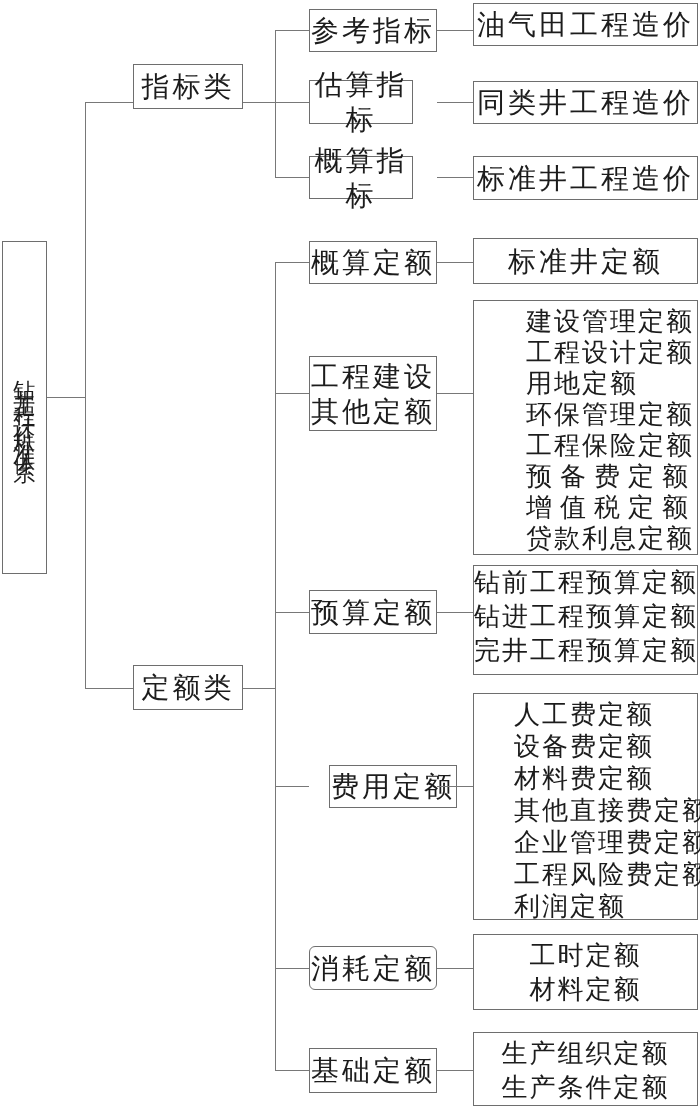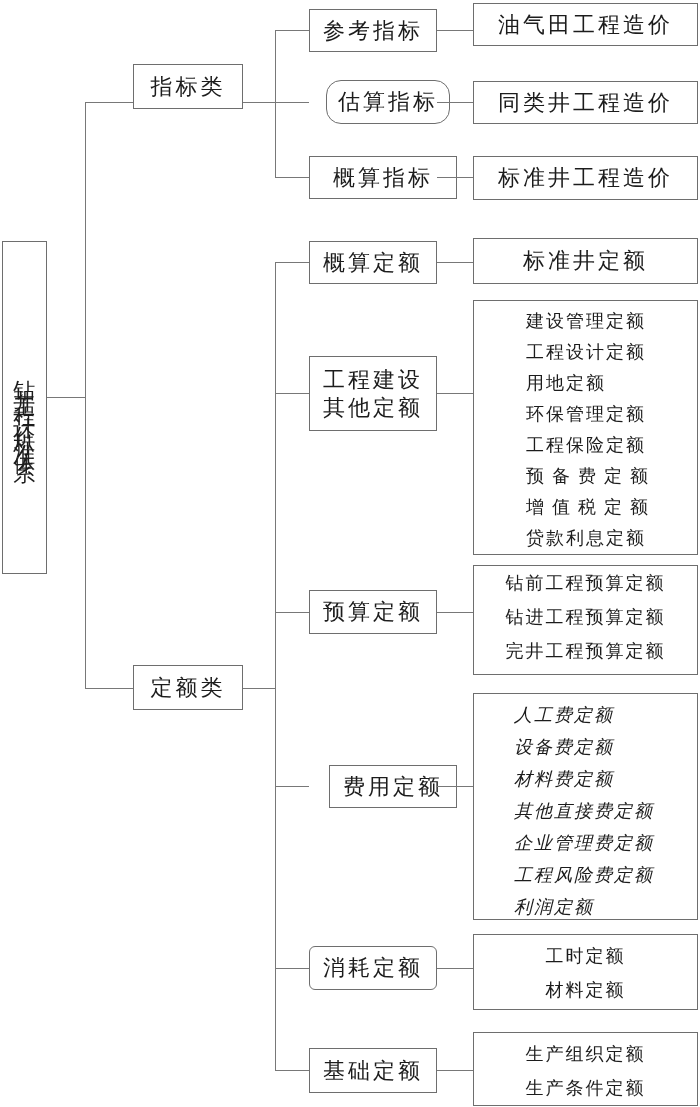--- a/index.html
+++ b/index.html
@@ -21,67 +21,67 @@
     color:var(--text);
   }
   .box{
     position:absolute;
     box-sizing:border-box;
     border:1px solid var(--border);
     background:var(--background);
     display:flex;
     align-items:center;
     justify-content:center;
-    font-size:22px;
+    font-size:28px;
     letter-spacing:3px;
     line-height:1.25;
     text-align:center;
     white-space:pre-line;
   }
   .vertical-label{
     writing-mode:vertical-rl;
     text-orientation:upright;
     letter-spacing:9px;
     font-size:22px;
   }
   .list-box{
     position:absolute;
     box-sizing:border-box;
     border:1px solid var(--border);
     background:var(--background);
-    font-size:18px;
+    font-size:26px;
     letter-spacing:2px;
     color:var(--text);
     display:block;
   }
   .list-box .line{white-space:nowrap;}
   .list-box.pad-left-52{padding:5px 0 0 52px;}
   .list-box.pad-left-52 .line{line-height:31px;text-align:left;}
-  .list-box.pad-left-40{padding:5px 0 16px 40px;font-style:italic;}
+  .list-box.pad-left-40{padding:5px 0 16px 40px;}
   .list-box.pad-left-40 .line{line-height:32px;text-align:left;}
   .list-box.centered{text-align:center;}
   .list-box.centered .line{line-height:34px;}
   .list-box.centered.v-pad{padding-top:4px;}
   .line.wide{letter-spacing:8px;}
   .hline{position:absolute;height:1px;background:var(--line);}
   .vline{position:absolute;width:1px;background:var(--line);}
 </style>
 </head>
 <body>
 
 <div class="canvas">
 
   <div class="box vertical-label" style="left:2px;top:241px;width:45px;height:333px;">钻井工程计价标准体系</div>
 
   <div class="box" style="left:133px;top:64px;width:110px;height:45px;">指标类</div>
   <div class="box" style="left:133px;top:665px;width:110px;height:45px;">定额类</div>
 
   <div class="box" style="left:309px;top:9px;width:128px;height:43px;">参考指标</div>
-  <div class="box" style="left:326px;top:80px;width:124px;height:44px;border-radius:15px;">估算指标</div>
-  <div class="box" style="left:309px;top:156px;width:148px;height:43px;">概算指标</div>
+  <div class="box" style="left:309px;top:80px;width:104px;height:44px;">估算指标</div>
+  <div class="box" style="left:309px;top:156px;width:104px;height:43px;">概算指标</div>
 
   <div class="box" style="left:473px;top:3px;width:225px;height:43px;">油气田工程造价</div>
   <div class="box" style="left:473px;top:81px;width:225px;height:43px;">同类井工程造价</div>
   <div class="box" style="left:473px;top:156px;width:225px;height:44px;">标准井工程造价</div>
 
   <div class="box" style="left:309px;top:241px;width:128px;height:43px;">概算定额</div>
   <div class="box" style="left:309px;top:356px;width:128px;height:75px;">工程建设
 其他定额</div>
   <div class="box" style="left:309px;top:590px;width:128px;height:44px;">预算定额</div>
   <div class="box" style="left:309px;top:765px;width:128px;height:43px;margin-left:20px;">费用定额</div>

